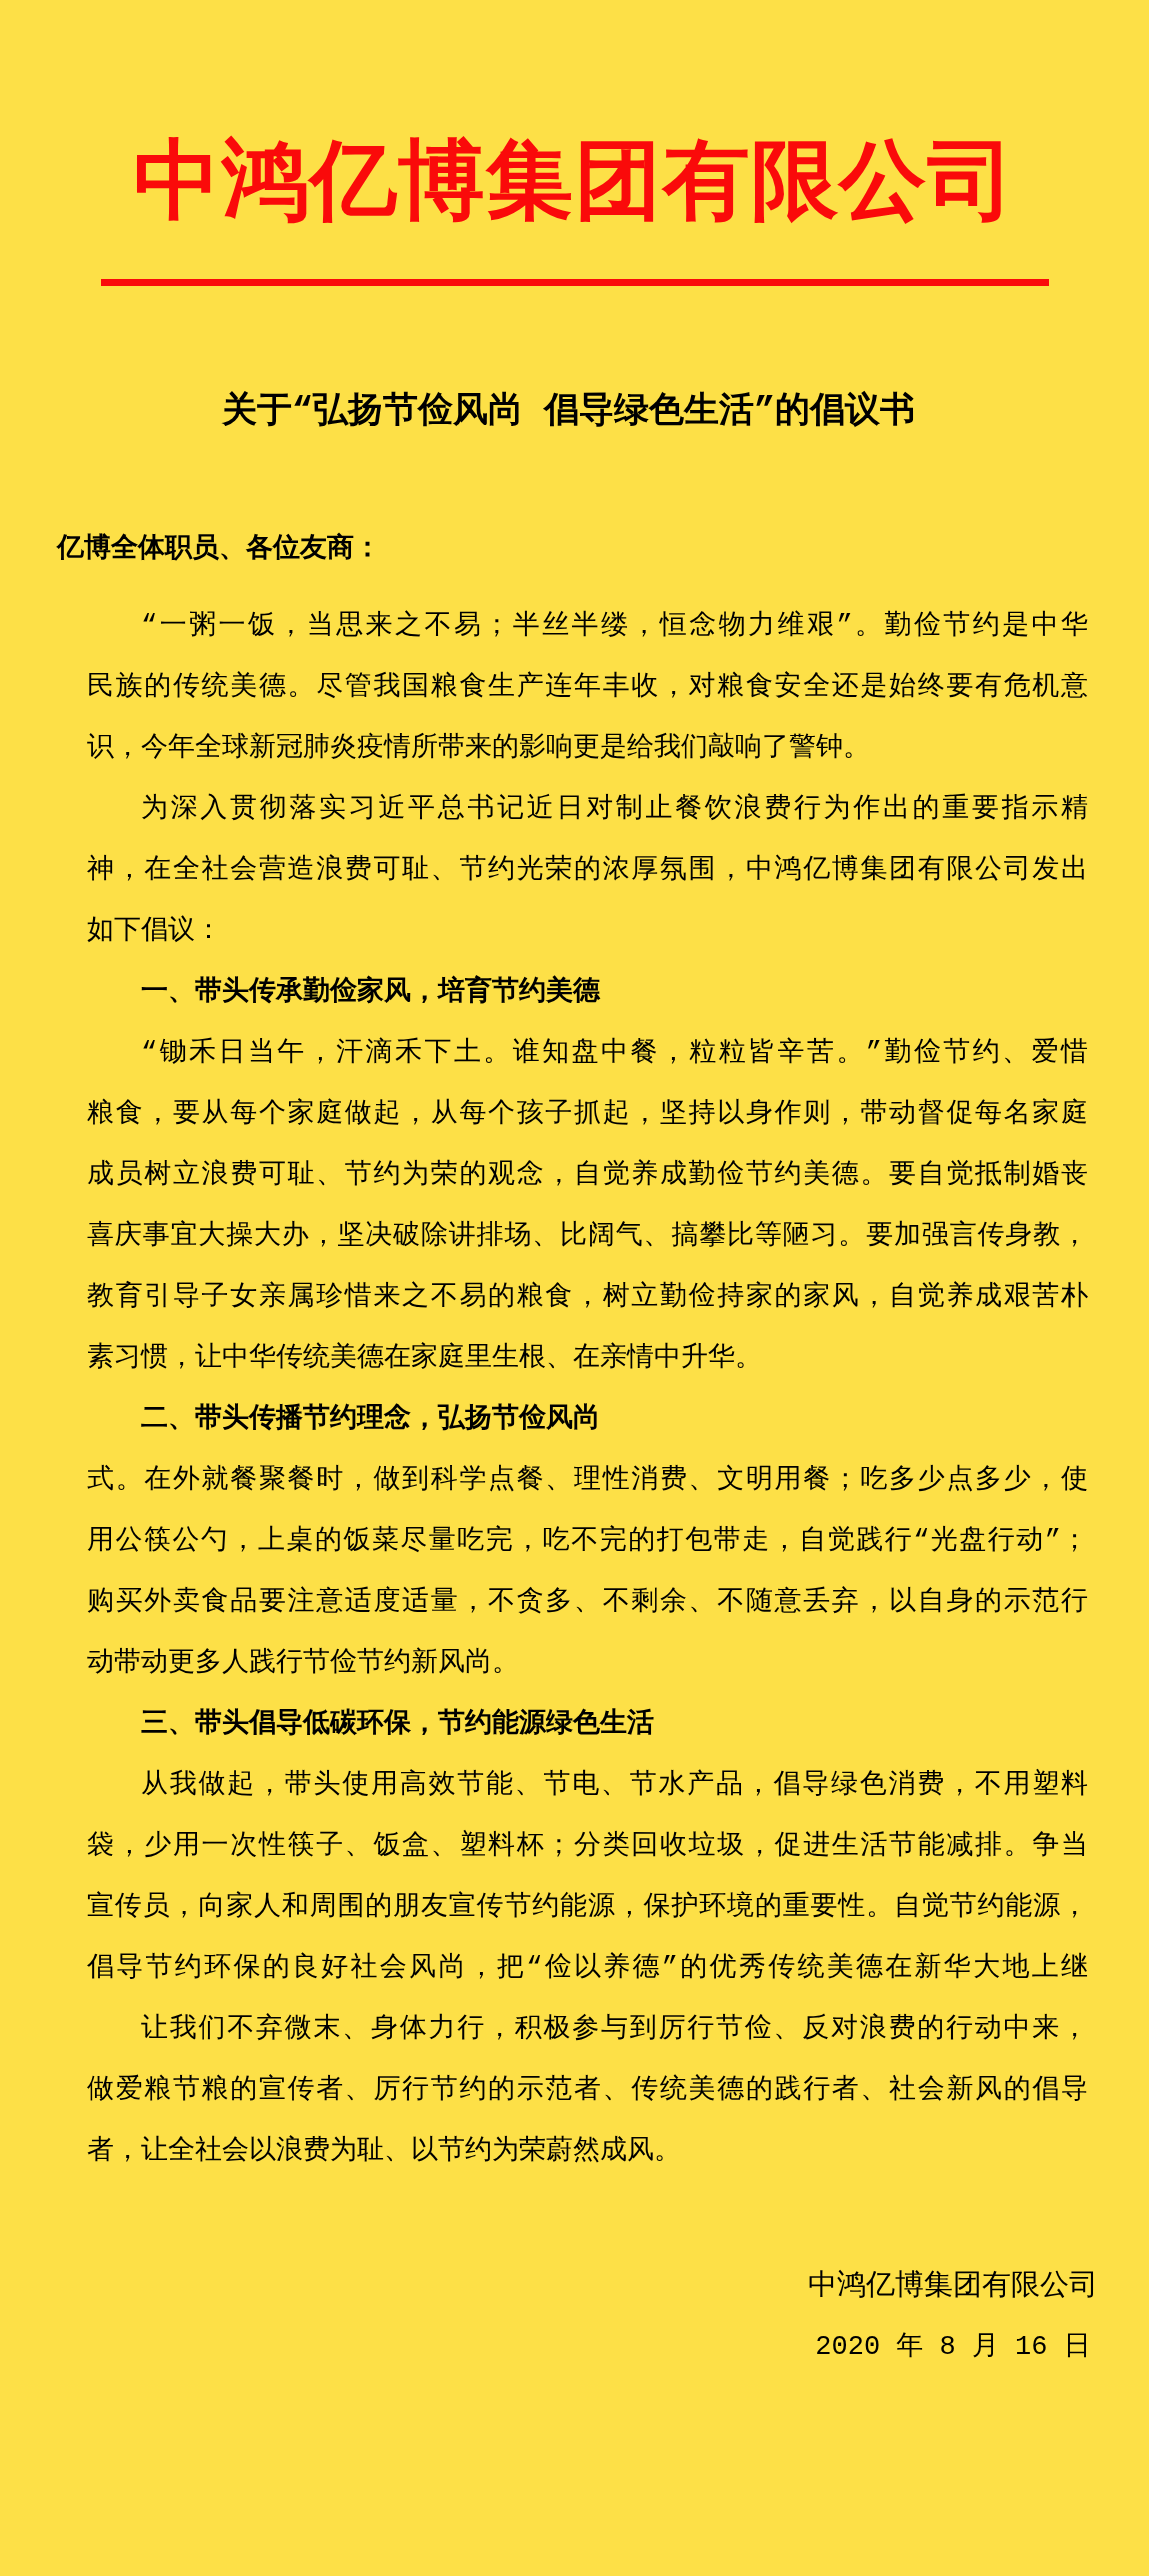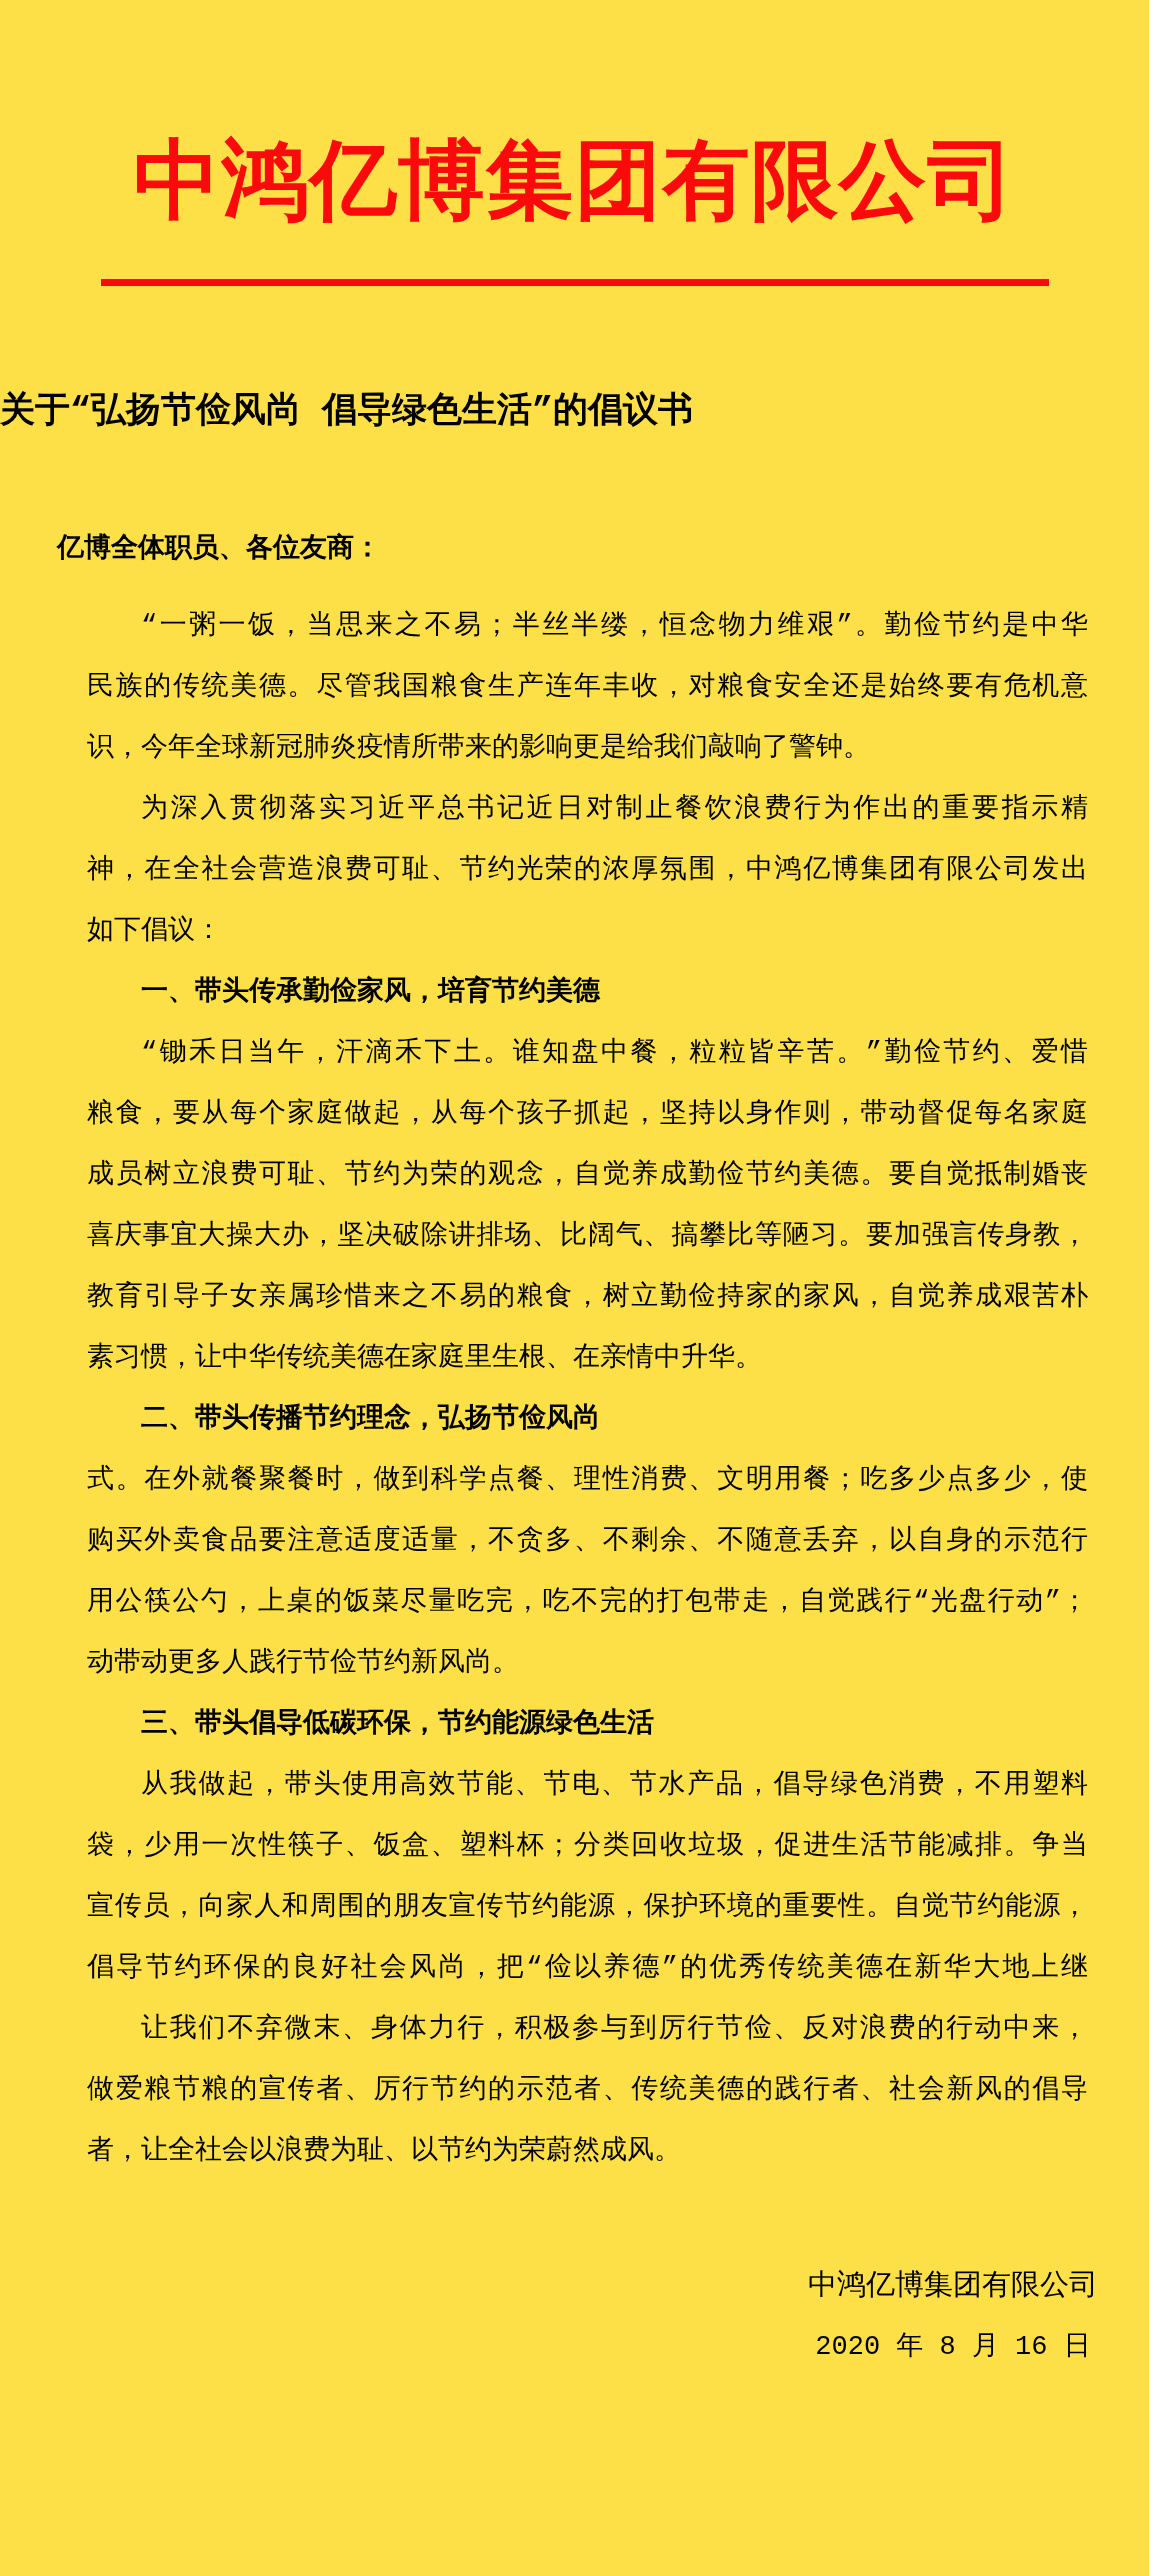--- a/index.html
+++ b/index.html
@@ -29,20 +29,21 @@
     width: 948px;
     height: 7px;
     margin: 37px auto 0 auto;
     background: var(--accent);
   }
   .doc-title {
     margin: 102px 12px 0 0;
     font-size: 35px;
     line-height: 48px;
     font-weight: bold;
+    text-align: center;
     white-space: nowrap;
   }
   .salutation {
     margin: 95px 0 0 57px;
     font-size: 27px;
     line-height: 36px;
     font-weight: bold;
     white-space: nowrap;
   }
   .body-block {
@@ -92,22 +93,22 @@
       <div class="line">如下倡议：</div>
       <div class="line heading indent">一、带头传承勤俭家风，培育节约美德</div>
       <div class="line indent fill">“锄禾日当午，汗滴禾下土。谁知盘中餐，粒粒皆辛苦。”勤俭节约、爱惜</div>
       <div class="line fill">粮食，要从每个家庭做起，从每个孩子抓起，坚持以身作则，带动督促每名家庭</div>
       <div class="line fill">成员树立浪费可耻、节约为荣的观念，自觉养成勤俭节约美德。要自觉抵制婚丧</div>
       <div class="line fill">喜庆事宜大操大办，坚决破除讲排场、比阔气、搞攀比等陋习。要加强言传身教，</div>
       <div class="line fill">教育引导子女亲属珍惜来之不易的粮食，树立勤俭持家的家风，自觉养成艰苦朴</div>
       <div class="line">素习惯，让中华传统美德在家庭里生根、在亲情中升华。</div>
       <div class="line heading indent">二、带头传播节约理念，弘扬节俭风尚</div>
       <div class="line fill">式。在外就餐聚餐时，做到科学点餐、理性消费、文明用餐；吃多少点多少，使</div>
+      <div class="line fill">用公筷公勺，上桌的饭菜尽量吃完，吃不完的打包带走，自觉践行“光盘行动”；</div>
       <div class="line fill">购买外卖食品要注意适度适量，不贪多、不剩余、不随意丢弃，以自身的示范行</div>
-      <div class="line fill">用公筷公勺，上桌的饭菜尽量吃完，吃不完的打包带走，自觉践行“光盘行动”；</div>
       <div class="line">动带动更多人践行节俭节约新风尚。</div>
       <div class="line heading indent">三、带头倡导低碳环保，节约能源绿色生活</div>
       <div class="line indent fill">从我做起，带头使用高效节能、节电、节水产品，倡导绿色消费，不用塑料</div>
       <div class="line fill">袋，少用一次性筷子、饭盒、塑料杯；分类回收垃圾，促进生活节能减排。争当</div>
       <div class="line fill">宣传员，向家人和周围的朋友宣传节约能源，保护环境的重要性。自觉节约能源，</div>
       <div class="line fill">倡导节约环保的良好社会风尚，把“俭以养德”的优秀传统美德在新华大地上继</div>
       <div class="line indent fill">让我们不弃微末、身体力行，积极参与到厉行节俭、反对浪费的行动中来，</div>
       <div class="line fill">做爱粮节粮的宣传者、厉行节约的示范者、传统美德的践行者、社会新风的倡导</div>
       <div class="line">者，让全社会以浪费为耻、以节约为荣蔚然成风。</div>
     </div>

